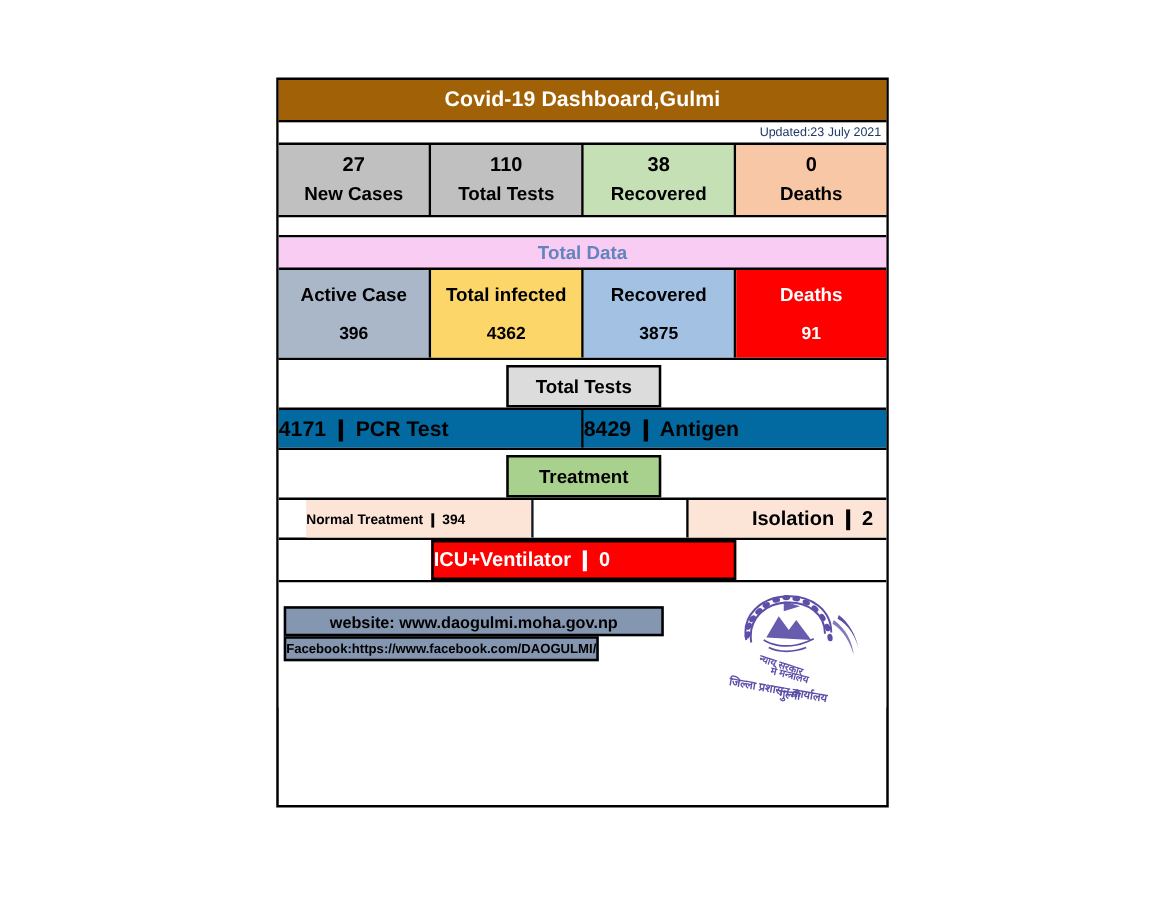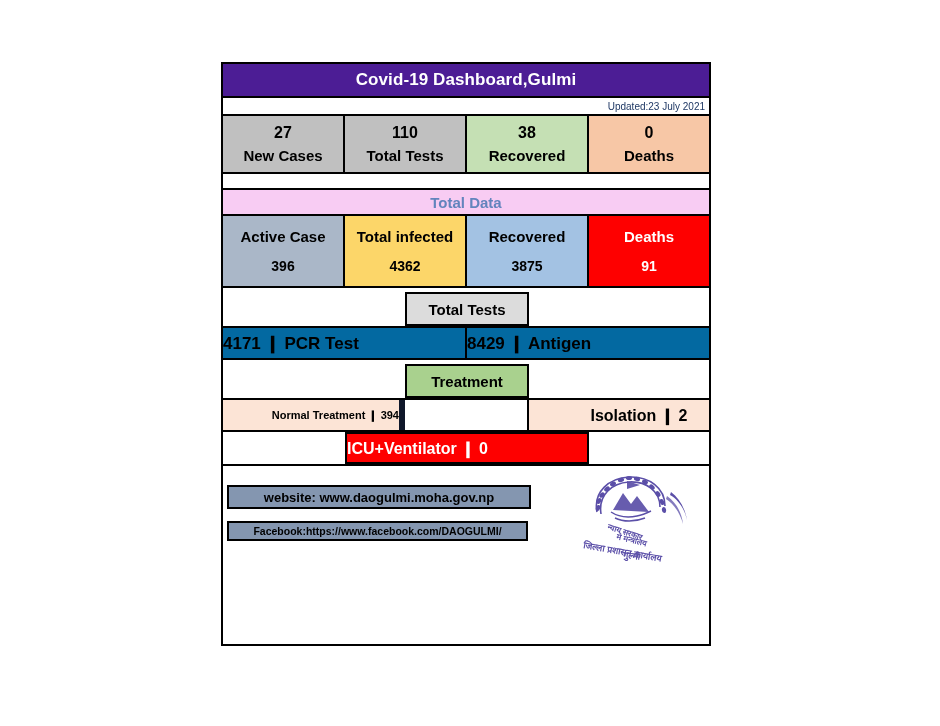--- a/index.html
+++ b/index.html
@@ -33,21 +33,21 @@
 
   .row {
     position: relative;
     width: 100%;
     box-sizing: border-box;
   }
 
   
   .title-bar {
     height: 34px;
-    background: #4c1d95;
+    background: #a16207;
     border-bottom: 2px solid #000000;
     display: flex;
     align-items: center;
     justify-content: center;
   }
   .title-bar span {
     color: #ffffff;
     font-size: 17px;
     font-weight: bold;
     letter-spacing: 0.1px;
@@ -198,25 +198,26 @@
   
   .treat-row {
     height: 32px;
     display: flex;
     border-bottom: 2px solid #000000;
     background: #ffffff;
   }
   .treat-left {
     width: 182px;
     background: #fce4d6;
-    border-right: 6px solid #0f172a;
-    display: flex;
-    align-items: center;
-    justify-content: flex-end;
-    box-sizing: border-box;
+    border-right: 2px solid #0f172a;
+    display: flex;
+    align-items: center;
+    justify-content: flex-start;
+    box-sizing: border-box;
+    margin-left: 22px;
   }
   .treat-left span {
     font-size: 11px;
     font-weight: bold;
     color: #000000;
   }
   .treat-mid {
     width: 124px;
     background: #ffffff;
     border-right: 2px solid #000000;
@@ -283,29 +284,28 @@
   }
   .web-chip span {
     font-size: 13px;
     font-weight: bold;
     color: #000000;
   }
   .fb-chip {
     position: absolute;
     left: 4px;
     top: 43px;
-    width: 301px;
+    width: 252px;
     height: 20px;
     background: #8496b0;
     border: 2px solid #000000;
     box-sizing: border-box;
     display: flex;
     align-items: center;
     justify-content: center;
-    margin-top: 12px;
   }
   .fb-chip span {
     font-size: 10.5px;
     font-weight: bold;
     color: #000000;
   }
 
   
   .seal {
     position: absolute;

